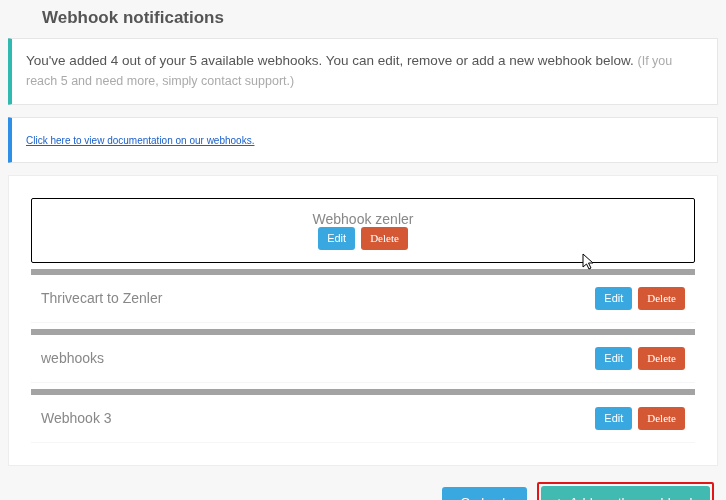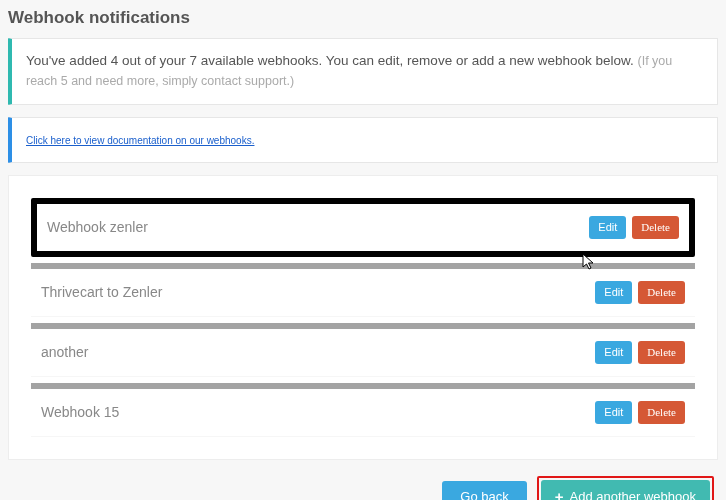--- a/index.html
+++ b/index.html
@@ -9,20 +9,21 @@
       width: 726px;
       height: 500px;
       padding: 8px 8px 0 8px;
       color: #444;
     }
     .page-title {
       font-size: 17px;
       font-weight: 600;
       color: #555;
       margin-bottom: 10px;
+      margin-left: 34px;
     }
     .alert {
       background: #fff;
       border: 1px solid #e6e6e6;
       border-left: 4px solid #2fb9b0;
       border-radius: 1px;
       padding: 12px 14px;
       margin-bottom: 12px;
       font-size: 13.5px;
       line-height: 1.5;
@@ -54,22 +55,23 @@
     .webhook-row {
       display: flex;
       align-items: center;
       justify-content: space-between;
       padding: 12px 10px;
       border-top: 6px solid #a3a3a3;
       border-bottom: 1px solid #f6f6f6;
       margin-bottom: 6px;
     }
     .webhook-row:first-of-type {
-      border: 6px solid #000000;
+      border: 1px solid #000000;
       border-radius: 2px;
+      flex-direction: column;
     }
     .webhook-name {
       font-size: 14px;
       color: #888;
     }
     .row-actions {
       display: flex;
       gap: 6px;
     }
     .btn {
@@ -126,21 +128,21 @@
       height: 18px;
       pointer-events: none;
     }
   </style>
 </head>
 <body>
 
 <div class="page-title">Webhook notifications</div>
 
 <div class="alert">
-  <span>You've added 4 out of your 7 available webhooks. You can edit, remove or add a new webhook below. </span>
+  <span>You've added 4 out of your 5 available webhooks. You can edit, remove or add a new webhook below. </span>
   <span class="muted">(If you reach 5 and need more, simply contact support.)</span>
 </div>
 
 <div class="alert link-alert">
   <a href="#">Click here to view documentation on our webhooks.</a>
 </div>
 
 <div class="panel">
   <div id="webhook-list">
       <div class="webhook-row">
@@ -151,28 +153,28 @@
         </div>
       </div>
       <div class="webhook-row">
         <div class="webhook-name">Thrivecart to Zenler</div>
         <div class="row-actions">
           <button class="btn btn-sm btn-edit">Edit</button>
           <button class="btn btn-sm btn-delete">Delete</button>
         </div>
       </div>
       <div class="webhook-row">
-        <div class="webhook-name">another</div>
+        <div class="webhook-name">webhooks</div>
         <div class="row-actions">
           <button class="btn btn-sm btn-edit">Edit</button>
           <button class="btn btn-sm btn-delete">Delete</button>
         </div>
       </div>
       <div class="webhook-row">
-        <div class="webhook-name">Webhook 15</div>
+        <div class="webhook-name">Webhook 3</div>
         <div class="row-actions">
           <button class="btn btn-sm btn-edit">Edit</button>
           <button class="btn btn-sm btn-delete">Delete</button>
         </div>
       </div>
     </div>
 </div>
 
 <div class="footer-actions">
   <button class="btn btn-back">Go back</button>

